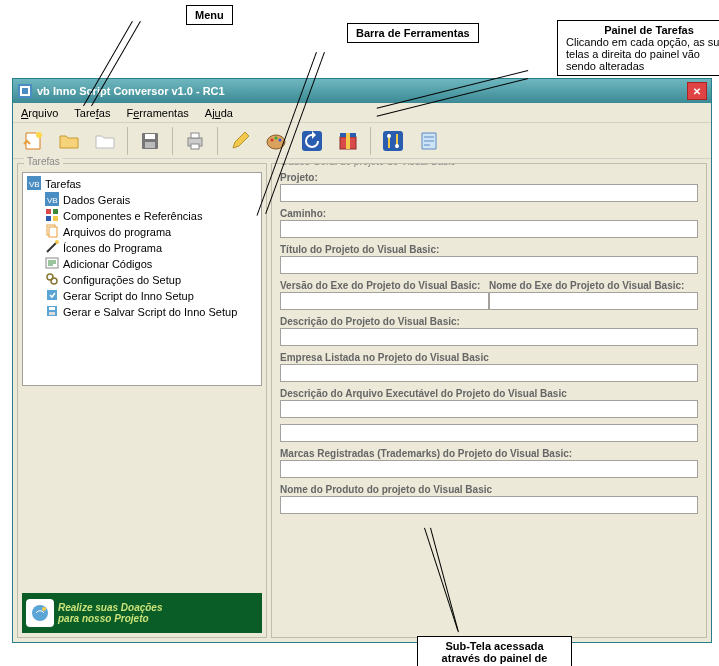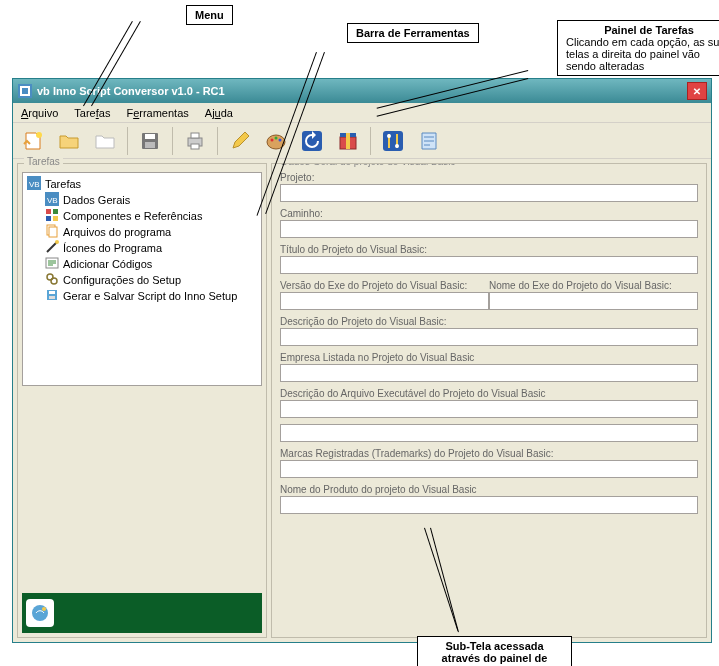--- a/index.html
+++ b/index.html
@@ -150,20 +150,21 @@
     position: relative;
   }
   .field-row {
     margin-bottom: 6px;
   }
   .field-label {
     color: #666;
     font-size: 10px;
     display: block;
     margin-bottom: 1px;
+    font-weight: bold;
   }
   .field-input {
     width: 100%;
     height: 18px;
     border: 1px solid #a4a09c;
     background: #fff;
     padding: 1px 3px;
     font: inherit;
   }
   .two-col { display: flex; }
@@ -359,37 +360,50 @@
                   <circle cx="5" cy="5" r="3" fill="none" stroke="#887733" stroke-width="1.5"></circle>
                   <circle cx="9" cy="9" r="3" fill="none" stroke="#887733" stroke-width="1.5"></circle>
                 </svg>
               </span>
             <span>Configurações do Setup</span>
           </div>
           <div class="tree-item">
             <span class="tree-icon">
                 <svg width="14" height="14">
                   <rect x="2" y="2" width="10" height="10" fill="#5aa5d6"></rect>
+                  <path d="M5 7l2 2 3-4" stroke="#fff" stroke-width="1.5" fill="none"></path>
+                </svg>
+              </span>
+            <span>Gerar Script do Inno Setup</span>
+          </div>
+          <div class="tree-item">
+            <span class="tree-icon">
+                <svg width="14" height="14">
+                  <rect x="2" y="2" width="10" height="10" fill="#5aa5d6"></rect>
                   <rect x="4" y="3" width="6" height="3" fill="#fff"></rect>
                   <rect x="4" y="8" width="6" height="3" fill="#ddd"></rect>
                 </svg>
               </span>
             <span>Gerar e Salvar Script do Inno Setup</span>
           </div>
         </div>
       </div>
       <div style="flex:1"></div>
       <div class="donate-banner">
         <div class="don-icon">
           <svg width="20" height="20">
               <circle cx="10" cy="10" r="8" fill="#5aa5d6"></circle>
               <path d="M6 10c2-3 6-3 8 0" stroke="#fff" fill="none"></path>
               <circle cx="14" cy="6" r="2" fill="#f3c94b"></circle>
             </svg>
         </div>
+        <div>
+          <div>Realize suas Doações</div>
+          <div>para nosso Projeto</div>
+        </div>
       </div>
     </div>
 
     <div class="panel right-panel">
       <div class="panel-title">Dados Geral do projeto do Visual Basic</div>
 
       <div class="field-row">
         <label class="field-label">Projeto:</label>
         <input class="field-input" style="">
       </div>

